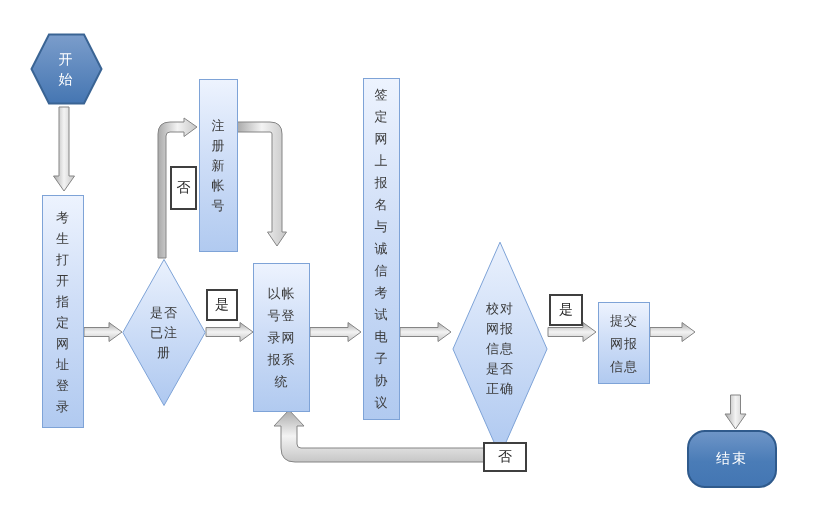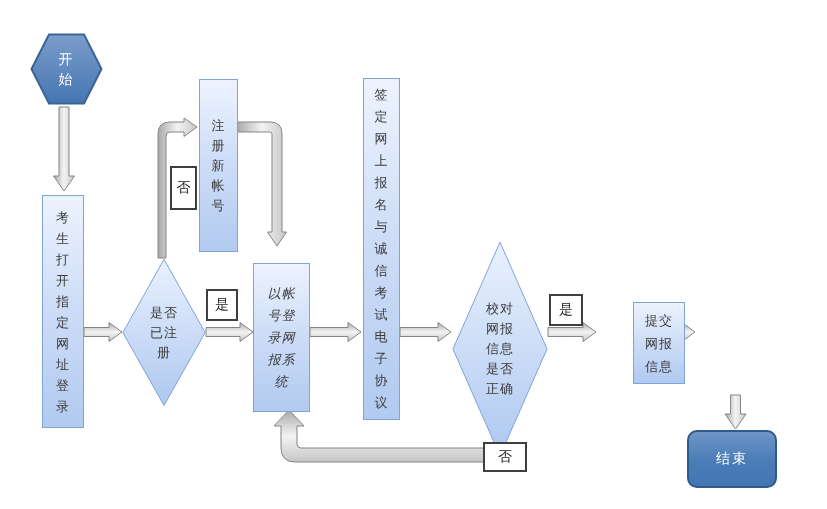--- a/index.html
+++ b/index.html
@@ -21,21 +21,21 @@
     font-size:13px; color:#3a3a3a; letter-spacing:1px; text-align:center;
     z-index:2;
   }
   .lh20 > div { line-height:20px; }
   .lh21 > div { line-height:21px; }
   .lh22 > div { line-height:22px; }
   .lh23 > div { line-height:23px; }
   .white-text { color:#ffffff; font-size:14px; letter-spacing:2px; }
   .endnode {
     background: linear-gradient(180deg,#6e95c7 0%,#4a7cb7 55%,#4376b3 100%);
-    border:2px solid #2f5a8c; border-radius:10px;
+    border:2px solid #2f5a8c; border-radius:18px;
   }
   .label-box {
     position:absolute; z-index:3; box-sizing:border-box;
     background:#ffffff; border:2px solid #3f3f3f;
     display:flex; align-items:center; justify-content:center;
     font-size:14px; color:#1f1f1f;
   }
 </style>
 </head>
 <body>
@@ -126,21 +126,21 @@
   <div class="node rect" style="left:199px; top:79px; width:39px; height:173px;">
     <div class="vtext lh20">
         <div>注</div>
         <div>册</div>
         <div>新</div>
         <div>帐</div>
         <div>号</div>
       </div>
   </div>
 
-  <div class="node rect" style="left:253px; top:263px; width:57px; height:149px;font-style:italic;">
+  <div class="node rect" style="left:253px; top:263px; width:57px; height:149px;">
     <div class="vtext lh22">
         <div>以帐</div>
         <div>号登</div>
         <div>录网</div>
         <div>报系</div>
         <div>统</div>
       </div>
   </div>
 
   <div class="node rect" style="left:363px; top:78px; width:37px; height:342px;">
@@ -169,21 +169,21 @@
     </svg>
     <div class="vtext lh20">
         <div>校对</div>
         <div>网报</div>
         <div>信息</div>
         <div>是否</div>
         <div>正确</div>
       </div>
   </div>
 
-  <div class="node rect" style="left:598px; top:302px; width:52px; height:82px;margin-left:35px;">
+  <div class="node rect" style="left:598px; top:302px; width:52px; height:82px;">
     <div class="vtext lh23">
         <div>提交</div>
         <div>网报</div>
         <div>信息</div>
       </div>
   </div>
 
 
   <div class="node endnode" style="left:687px; top:430px; width:90px; height:58px;">
     <div class="vtext white-text">

